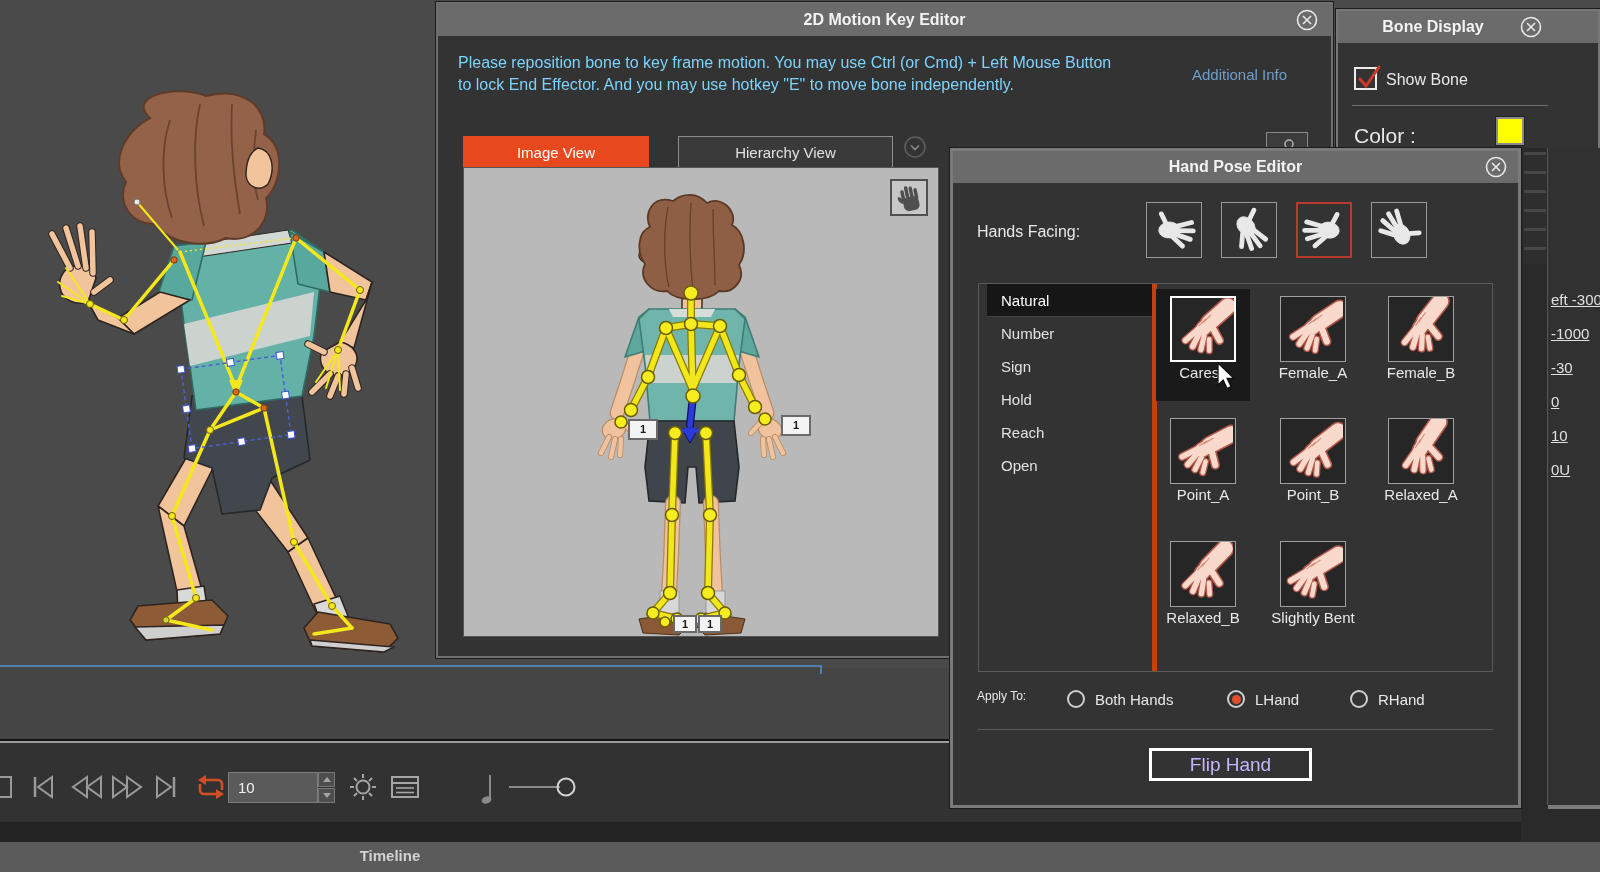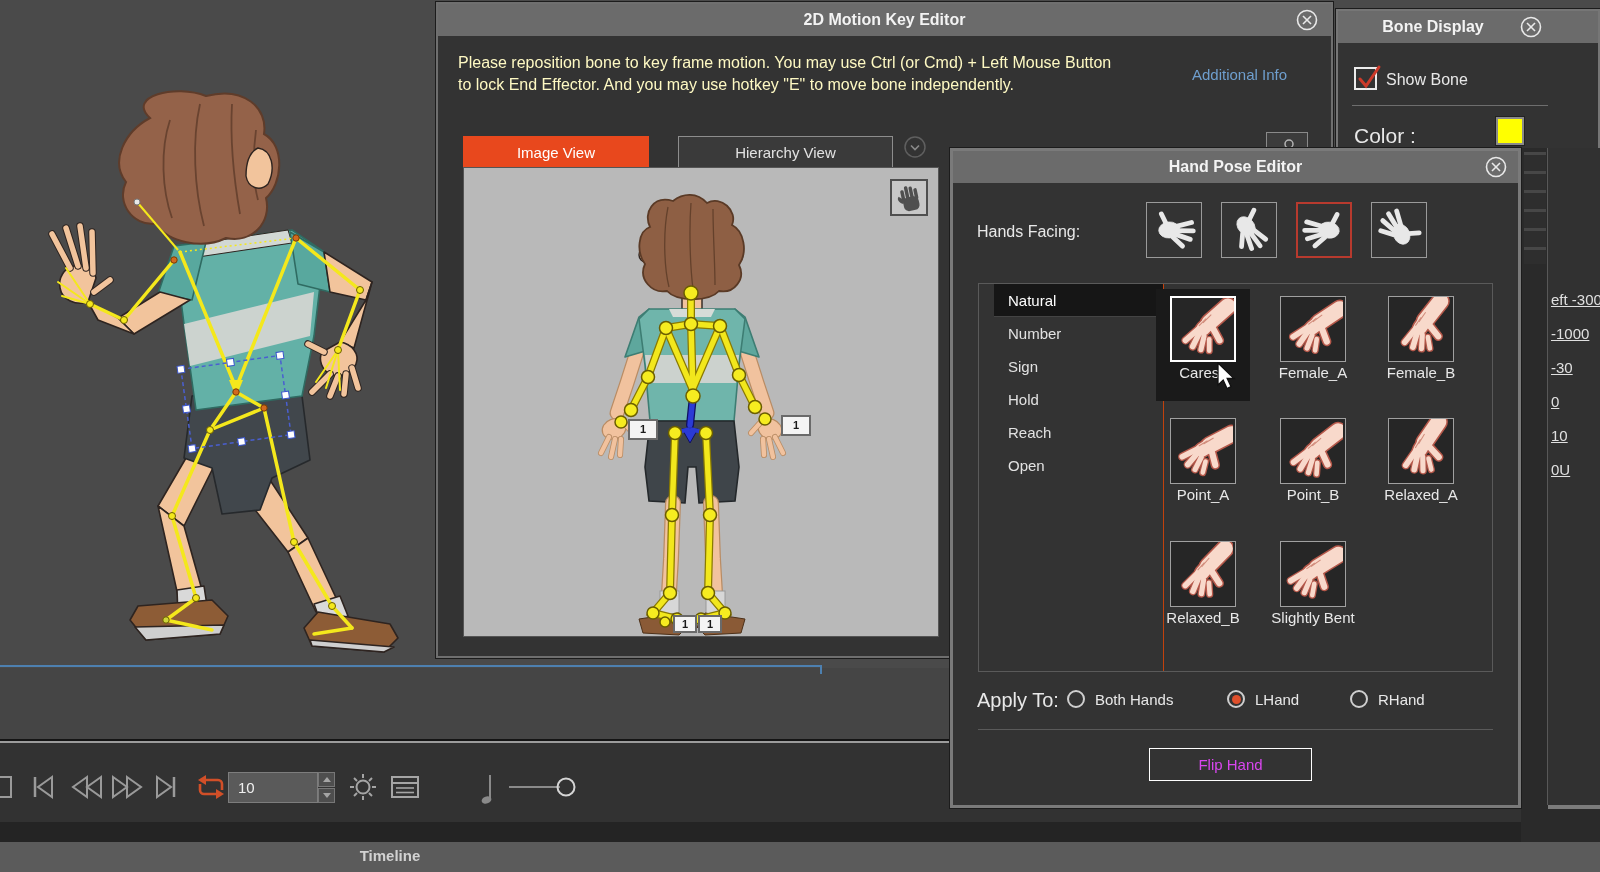--- a/index.html
+++ b/index.html
@@ -4,45 +4,45 @@
 <style>
 *{margin:0;padding:0;box-sizing:border-box}
 html,body{background:#1d1d1d}
 #screen{position:relative;width:1600px;height:872px;overflow:hidden;background:#4a4a4a;
   font-family:"Liberation Sans",sans-serif;color:#e8e8e8;-webkit-user-select:none;user-select:none}
 .abs{position:absolute}
 .win{position:absolute;background:#333;border:2px solid #6f6f6f;box-shadow:0 0 0 1px #1c1c1c}
 .titlebar{height:32px;background:#6b6b6b;display:flex;align-items:center;justify-content:center;
   font-weight:700;font-size:16px;color:#f3f3f3;position:relative}
 .closebtn{position:absolute;top:5px;width:22px;height:22px;cursor:pointer}
-.instr{position:absolute;font-size:16px;color:#fef9c3;line-height:22px;white-space:nowrap}
+.instr{position:absolute;font-size:16px;color:#7dd3fc;line-height:22px;white-space:nowrap}
 .link{position:absolute;font-size:15px;color:#6f9fce;cursor:pointer;white-space:nowrap}
 .tab{position:absolute;height:33px;display:flex;align-items:center;justify-content:center;font-size:15px;cursor:pointer}
 .tab.active{background:#e8481d;color:#fff}
 .tab.inactive{background:#3a3a3a;border:1px solid #8d8d8d;color:#e2e2e2}
 .preview{position:absolute;background:#b9b9b9;border:1px solid #555}
 .toolbtn{position:absolute;width:38px;height:37px;background:#c7c7c7;border:2px solid #4f4f4f;cursor:pointer;
   display:flex;align-items:center;justify-content:center}
 .lockbadge{position:absolute;background:#f4f4f4;border:2px solid #6a6a6a;color:#1a1a1a;font-size:11px;
   font-weight:700;display:flex;align-items:center;justify-content:center;line-height:1}
 .facingbox{position:absolute;width:56px;height:56px;background:#333;border:1px solid #9a9a9a;cursor:pointer;
   display:flex;align-items:center;justify-content:center}
 .facingbox.selected{border:2px solid #b83a2e}
 .listpanel{position:absolute;border:1px solid #5a5a5a}
-.catcol{position:absolute;left:15px;top:0;width:170px;height:100%;border-right:1px solid #c2410c}
+.catcol{position:absolute;left:8px;top:0;width:170px;height:100%;border-right:5px solid #c2410c}
 .cat{height:33px;line-height:33px;padding-left:14px;font-size:15px;color:#e2e2e2;cursor:pointer}
 .cat.selected{background:#161616;color:#fff;border-bottom:1px solid #444}
 .posehl{position:absolute;background:#1a1a1a}
 .pose-thumb{position:absolute;width:66px;height:66px;background:#262626;border:1px solid #a0a0a0;cursor:pointer}
 .pose-thumb.selected{border:2px solid #fff}
 .pose-label{position:absolute;width:130px;text-align:center;font-size:15px;color:#e8e8e8;white-space:nowrap}
 .radiolabel{position:absolute;font-size:15px;color:#e8e8e8;cursor:pointer;white-space:nowrap}
 .radio{position:absolute;width:18px;height:18px;border:2px solid #cfcfcf;border-radius:50%;cursor:pointer}
 .radio.sel::after{content:"";position:absolute;left:2.5px;top:2.5px;width:9px;height:9px;background:#e0502c;border-radius:50%}
-.btn-disabled{position:absolute;border:1px solid #ffffff;color:#d946ef;font-size:15px;display:flex;
+.btn-disabled{position:absolute;border:3px solid #ffffff;color:#c4b5fd;font-size:19px;display:flex;
   align-items:center;justify-content:center;background:transparent;cursor:default}
 .divider{position:absolute;background:#5a5a5a}
 .rlink{position:absolute;font-size:15px;color:#e0e0e0;text-decoration:underline;white-space:nowrap;cursor:pointer}
 .checkbox{position:absolute;width:23px;height:23px;border:2px solid #ececec;background:#333;cursor:pointer}
 .swatch{position:absolute;width:28px;height:28px;background:#ffff00;border:2px solid #8a8a8a;outline:1px solid #222;cursor:pointer}
 .plain{position:absolute;font-size:15px;color:#e8e8e8;white-space:nowrap}
 #frame-input{position:absolute;left:228px;top:772px;width:90px;height:31px;background:#5a5a5a;border:1px solid #7d7d7d;
   color:#f0f0f0;font-size:15px;padding-left:9px;font-family:"Liberation Sans",sans-serif}
 .spinner{position:absolute;left:318px;width:17px;height:15px;background:#4e4e4e;border:1px solid #777;cursor:pointer;
   display:flex;align-items:center;justify-content:center}
@@ -611,21 +611,21 @@
             <use href="#phand" transform="rotate(-4 30 30)"></use>
           </svg></div>
       <div class="pose-label" style="left:159px;top:325px">Relaxed_B</div>
       <div class="pose-thumb" style="left:301px;top:257px">
         <svg width="62" height="62" viewBox="0 0 60 60">
             <use href="#phand" transform="rotate(10 30 30) translate(-2 0)"></use>
           </svg></div>
       <div class="pose-label" style="left:269px;top:325px">Slightly Bent</div>
     </div>
 
-    <div class="plain" style="left:24px;top:538px;font-size:20px">Apply To:</div>
+    <div class="plain" style="left:24px;top:538px;font-size:12px">Apply To:</div>
     <div class="radio" style="left:114px;top:539px"></div>
     <div class="radiolabel" style="left:142px;top:540px">Both Hands</div>
     <div class="radio sel" style="left:274px;top:539px"></div>
     <div class="radiolabel" style="left:302px;top:540px">LHand</div>
     <div class="radio" style="left:397px;top:539px"></div>
     <div class="radiolabel" style="left:425px;top:540px">RHand</div>
 
     <div class="divider" style="left:25px;top:578px;width:515px;height:1px"></div>
 
     <div class="btn-disabled" style="left:196px;top:597px;width:163px;height:33px">Flip Hand</div>

